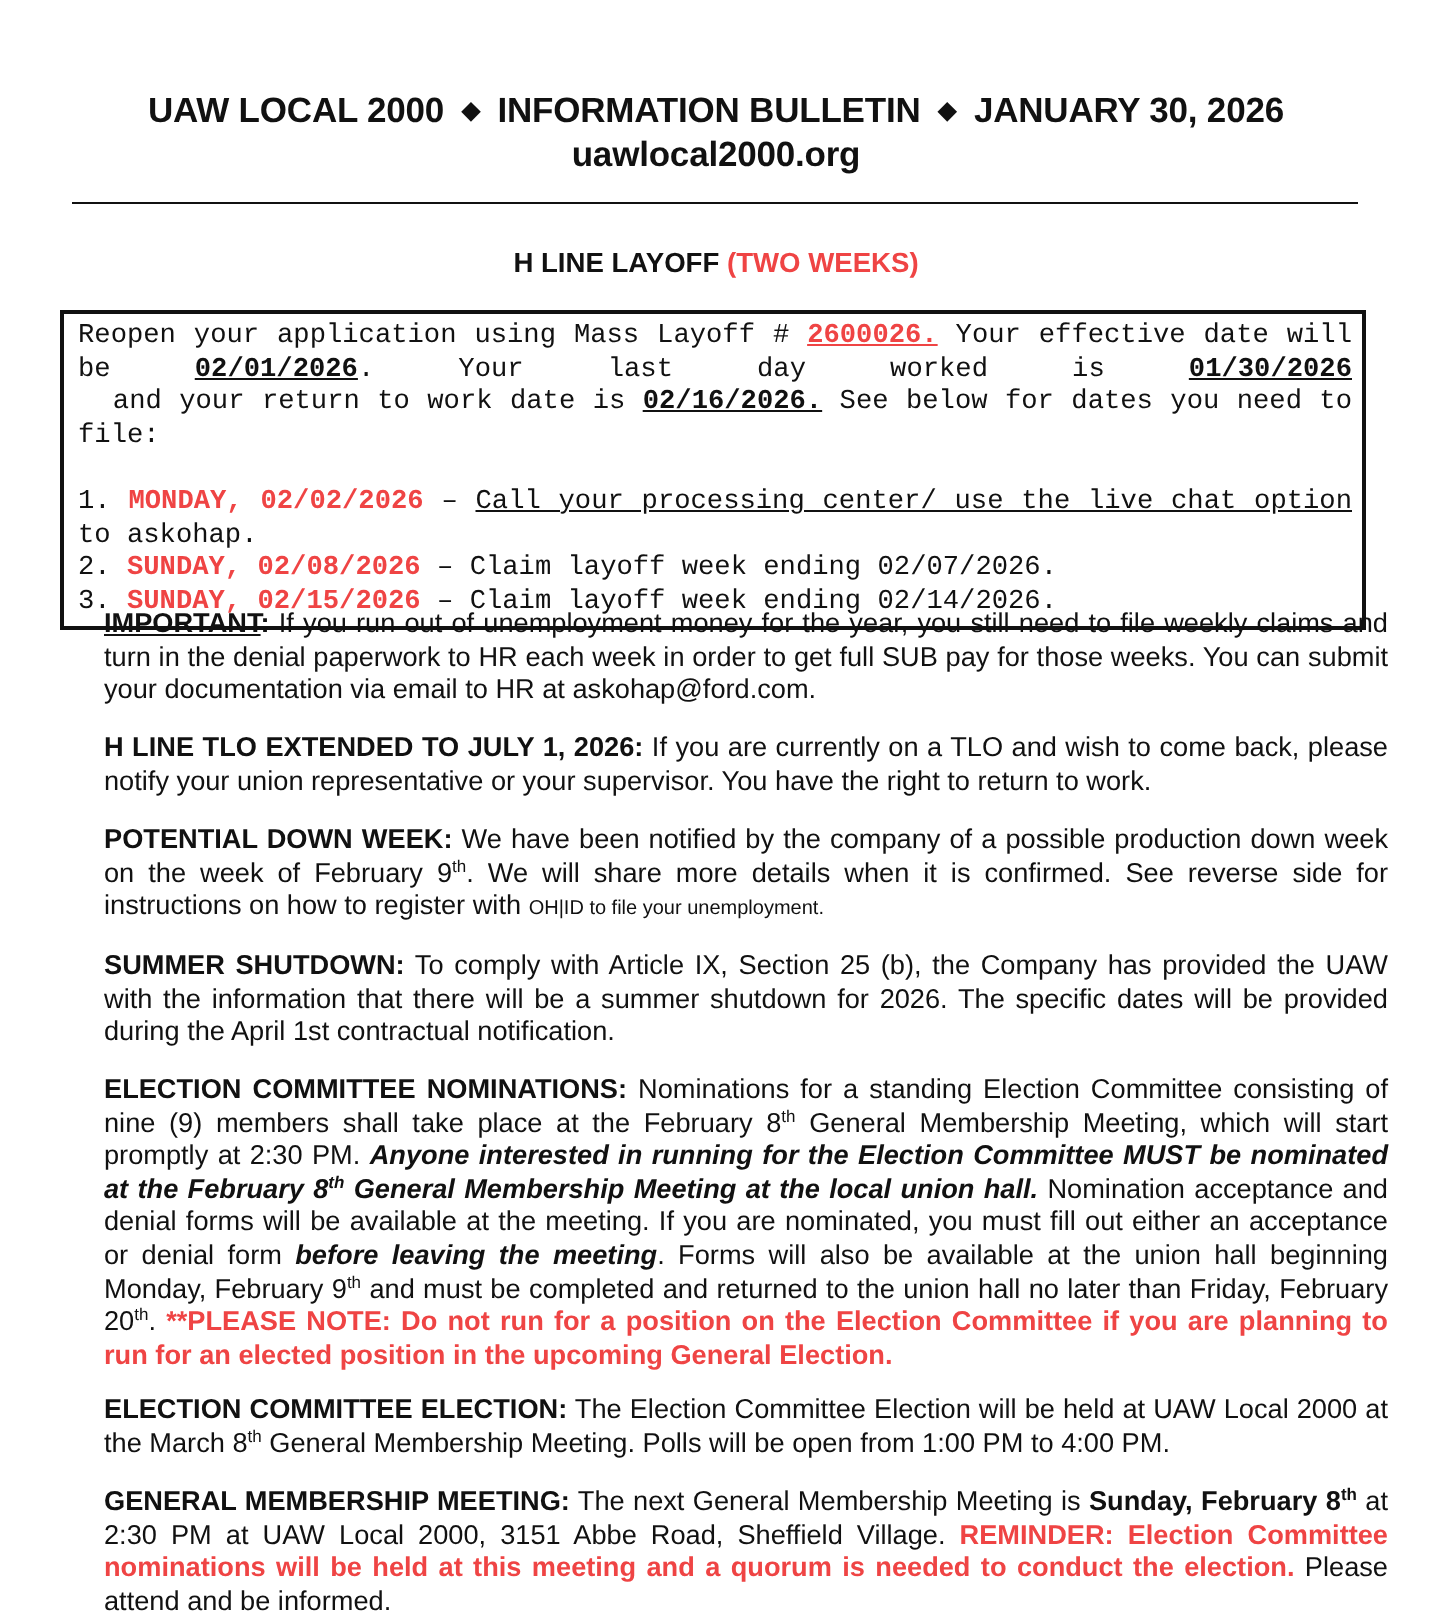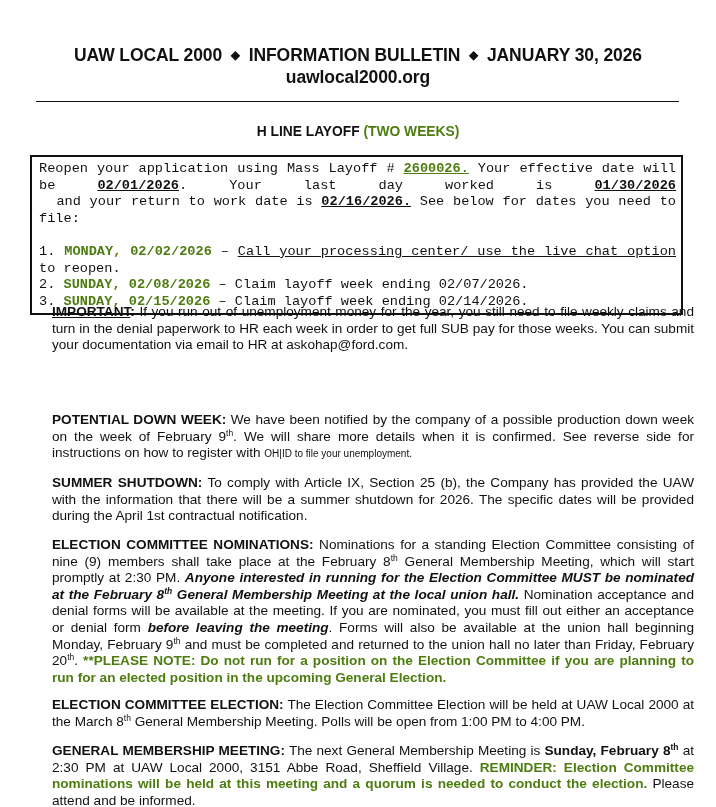--- a/index.html
+++ b/index.html
@@ -18,21 +18,21 @@
     }
     .title .sep { font-size: 12px; vertical-align: 2px; padding: 0 4px; }
     .rule {
       position: absolute; top: 101px; left: 36px; width: 643px; height: 0;
       border-top: 1.5px solid #111;
     }
     .h-layoff {
       position: absolute; top: 124px; left: 0; width: 716px;
       text-align: center; font-weight: bold; font-size: 13.8px;
     }
-    .red { color: #4d7c0f; }
+    .red { color: #ef4444; }
     .layoff-box {
       position: absolute; top: 155px; left: 30px; width: 646px;
       border: 2px solid #111; padding: 4px 5px 3px 7px; text-align: justify;
       box-sizing: border-box; width: 653px; font-family: Liberation Mono, monospace;
     }
     .layoff-box p { margin: 0; }
     .layoff-box .spacer { height: 16.6px; }
     .u { text-decoration: underline; }
     .b { font-weight: bold; }
     .bi { font-weight: bold; font-style: italic; }
@@ -60,27 +60,28 @@
   <div class="rule"></div>
 
   <div class="h-layoff">
     <span>H LINE LAYOFF</span>
     <span class="red">(TWO WEEKS)</span>
   </div>
 
   <div class="layoff-box">
     <p><span>Reopen your application using Mass Layoff # </span><span class="b u red">2600026.</span><span> Your effective date will be </span><span class="b u">02/01/2026</span><span>. Your last day worked is </span><span class="b u">01/30/2026</span><span style="white-space:pre">  and your return to work date is </span><span class="b u">02/16/2026.</span><span> See below for dates you need to file:</span></p>
     <div class="spacer"></div>
-    <p><span>1. </span><span class="b red">MONDAY, 02/02/2026</span><span> – </span><span class="u">Call your processing center/ use the live chat option</span><span> to reopen.</span></p>
+    <p><span>1. </span><span class="b red">MONDAY, 02/02/2026</span><span> – </span><span class="u">Call your processing center/ use the live chat option</span><span> to askohap.</span></p>
     <p><span>2. </span><span class="b red">SUNDAY, 02/08/2026</span><span> – </span><span>Claim layoff week ending 02/07/2026.</span></p>
     <p><span>3. </span><span class="b red">SUNDAY, 02/15/2026</span><span> – </span><span>Claim layoff week ending 02/14/2026.</span></p>
   </div>
 
   <p class="sec" style="top:289px"><span class="b u">IMPORTANT</span><span class="b">:</span><span> If you run out of unemployment money for the year, you still need to file weekly claims and turn in the denial paperwork to HR each week in order to get full SUB pay for those weeks. You can submit your documentation via email to HR at askohap@ford.com.</span></p>
 
+  <p class="sec" style="top:351px"><span class="b">H LINE TLO EXTENDED TO JULY 1, 2026:</span><span> If you are currently on a TLO and wish to come back, please notify your union representative or your supervisor. You have the right to return to work.</span></p>
 
   <p class="sec" style="top:397px"><span class="b">POTENTIAL DOWN WEEK:</span><span> We have been notified by the company of a possible production down week on the week of February 9</span><sup>th</sup><span>. We will share more details when it is confirmed. See reverse side for instructions on how to register with </span><span class="small">OH|ID to file your unemployment.</span></p>
 
   <p class="sec" style="top:460px"><span class="b">SUMMER SHUTDOWN:</span><span> To comply with Article IX, Section 25 (b), the Company has provided the UAW with the information that there will be a summer shutdown for 2026. The specific dates will be provided during the April 1st contractual notification.</span></p>
 
   <p class="sec" style="top:522px"><span class="b">ELECTION COMMITTEE NOMINATIONS:</span><span> Nominations for a standing Election Committee consisting of nine (9) members shall take place at the February 8</span><sup>th</sup><span> General Membership Meeting, which will start promptly at 2:30 PM. </span><span class="bi">Anyone interested in running for the Election Committee MUST be nominated at the February 8</span><sup class="bi">th</sup><span class="bi"> General Membership Meeting at the local union hall.</span><span> Nomination acceptance and denial forms will be available at the meeting. If you are nominated, you must fill out either an acceptance or denial form </span><span class="bi">before leaving the meeting</span><span>. Forms will also be available at the union hall beginning Monday, February 9</span><sup>th</sup><span> and must be completed and returned to the union hall no later than Friday, February 20</span><sup>th</sup><span>. </span><span class="b red">**PLEASE NOTE: Do not run for a position on the Election Committee if you are planning to run for an elected position in the upcoming General Election.</span></p>
 
   <p class="sec" style="top:682px"><span class="b">ELECTION COMMITTEE ELECTION:</span><span> The Election Committee Election will be held at UAW Local 2000 at the March 8</span><sup>th</sup><span> General Membership Meeting. Polls will be open from 1:00 PM to 4:00 PM.</span></p>
 
   <p class="sec" style="top:728px"><span class="b">GENERAL MEMBERSHIP MEETING:</span><span> The next General Membership Meeting is </span><span class="b">Sunday, February 8</span><sup class="b">th</sup><span> at 2:30 PM at UAW Local 2000, 3151 Abbe Road, Sheffield Village. </span><span class="b red">REMINDER: Election Committee nominations will be held at this meeting and a quorum is needed to conduct the election.</span><span> Please attend and be informed.</span></p>

